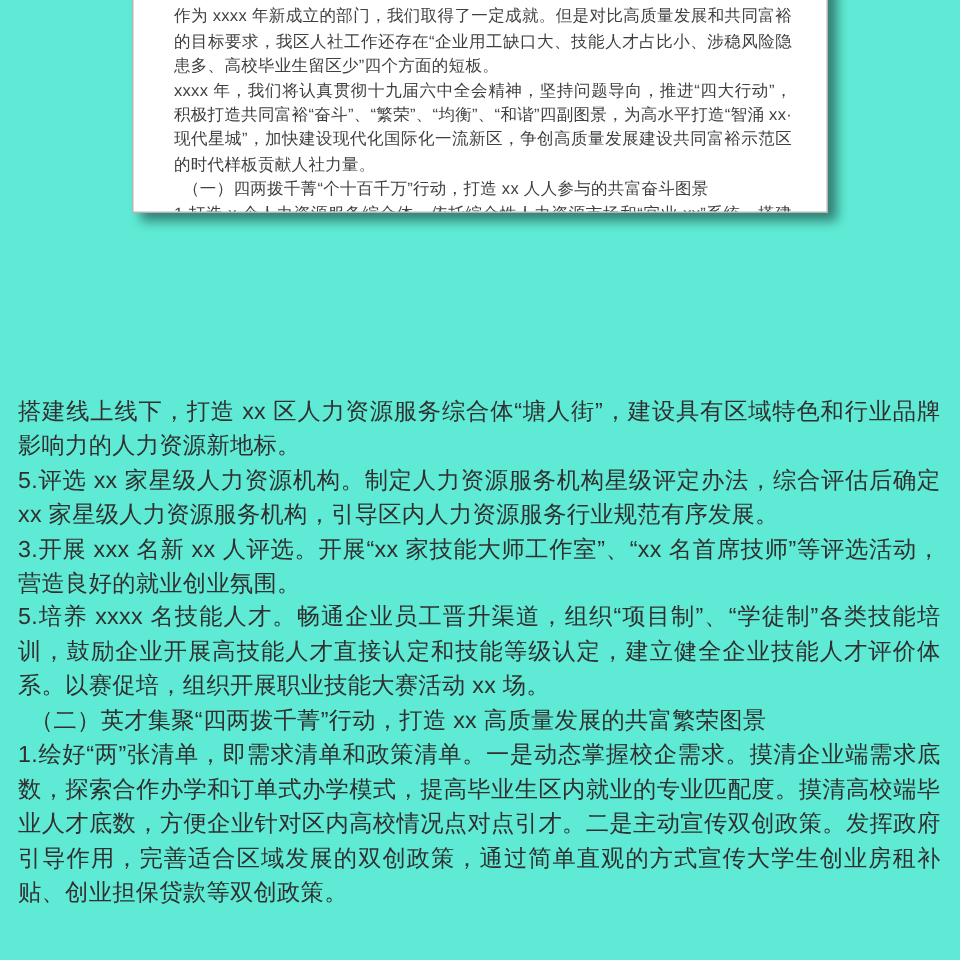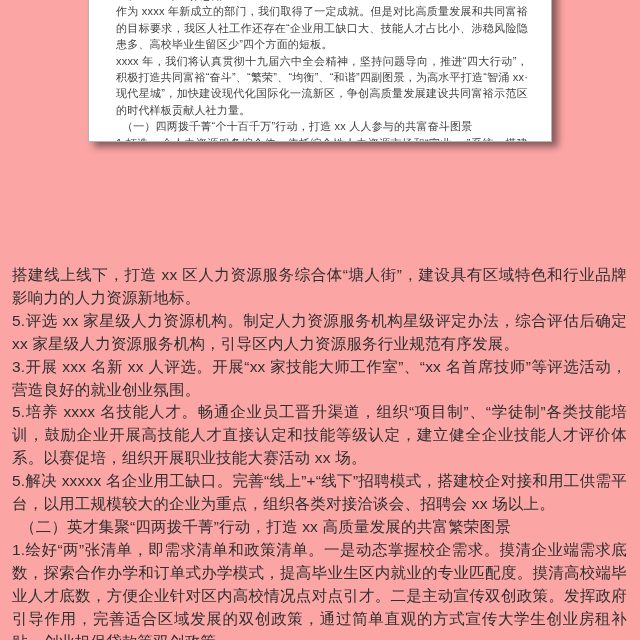--- a/index.html
+++ b/index.html
@@ -4,21 +4,21 @@
 <style>
   html, body {
     margin: 0;
     padding: 0;
     background: #ffffff;
   }
   .screen {
     position: relative;
     width: 640px;
     height: 640px;
-    background: #fca5a5;
+    background: #5eead4;
     overflow: hidden;
     font-family: "Liberation Sans", "DejaVu Sans", sans-serif;
   }
   
   .page-preview {
     position: absolute;
     left: 88px;
     top: -14px;
     width: 464px;
     height: 156px;
@@ -73,18 +73,17 @@
     <p>xxxx 年，我们将认真贯彻十九届六中全会精神，坚持问题导向，推进“四大行动”，积极打造共同富裕“奋斗”、“繁荣”、“均衡”、“和谐”四副图景，为高水平打造“智涌 xx·现代星城”，加快建设现代化国际化一流新区，争创高质量发展建设共同富裕示范区的时代样板贡献人社力量。</p>
     <p class="indent-sm">（一）四两拨千菁“个十百千万”行动，打造 xx 人人参与的共富奋斗图景</p>
     <p>1.打造 x 个人力资源服务综合体。依托综合性人力资源市场和“宜业 xx”系统，搭建线上线下</p>
   </div>
 
   <div class="page-body">
     <p>搭建线上线下，打造 xx 区人力资源服务综合体“塘人街”，建设具有区域特色和行业品牌影响力的人力资源新地标。</p>
     <p>5.评选 xx 家星级人力资源机构。制定人力资源服务机构星级评定办法，综合评估后确定 xx 家星级人力资源服务机构，引导区内人力资源服务行业规范有序发展。</p>
     <p>3.开展 xxx 名新 xx 人评选。开展“xx 家技能大师工作室”、“xx 名首席技师”等评选活动，营造良好的就业创业氛围。</p>
     <p>5.培养 xxxx 名技能人才。畅通企业员工晋升渠道，组织“项目制”、“学徒制”各类技能培训，鼓励企业开展高技能人才直接认定和技能等级认定，建立健全企业技能人才评价体系。以赛促培，组织开展职业技能大赛活动 xx 场。</p>
-    <p>5.解决 xxxxx 名企业用工缺口。完善“线上”+“线下”招聘模式，搭建校企对接和用工供需平台，以用工规模较大的企业为重点，组织各类对接洽谈会、招聘会 xx 场以上。</p>
     <p class="indent-md">（二）英才集聚“四两拨千菁”行动，打造 xx 高质量发展的共富繁荣图景</p>
     <p>1.绘好“两”张清单，即需求清单和政策清单。一是动态掌握校企需求。摸清企业端需求底数，探索合作办学和订单式办学模式，提高毕业生区内就业的专业匹配度。摸清高校端毕业人才底数，方便企业针对区内高校情况点对点引才。二是主动宣传双创政策。发挥政府引导作用，完善适合区域发展的双创政策，通过简单直观的方式宣传大学生创业房租补贴、创业担保贷款等双创政策。</p>
   </div>
 
 </div>
 
 </body></html>

